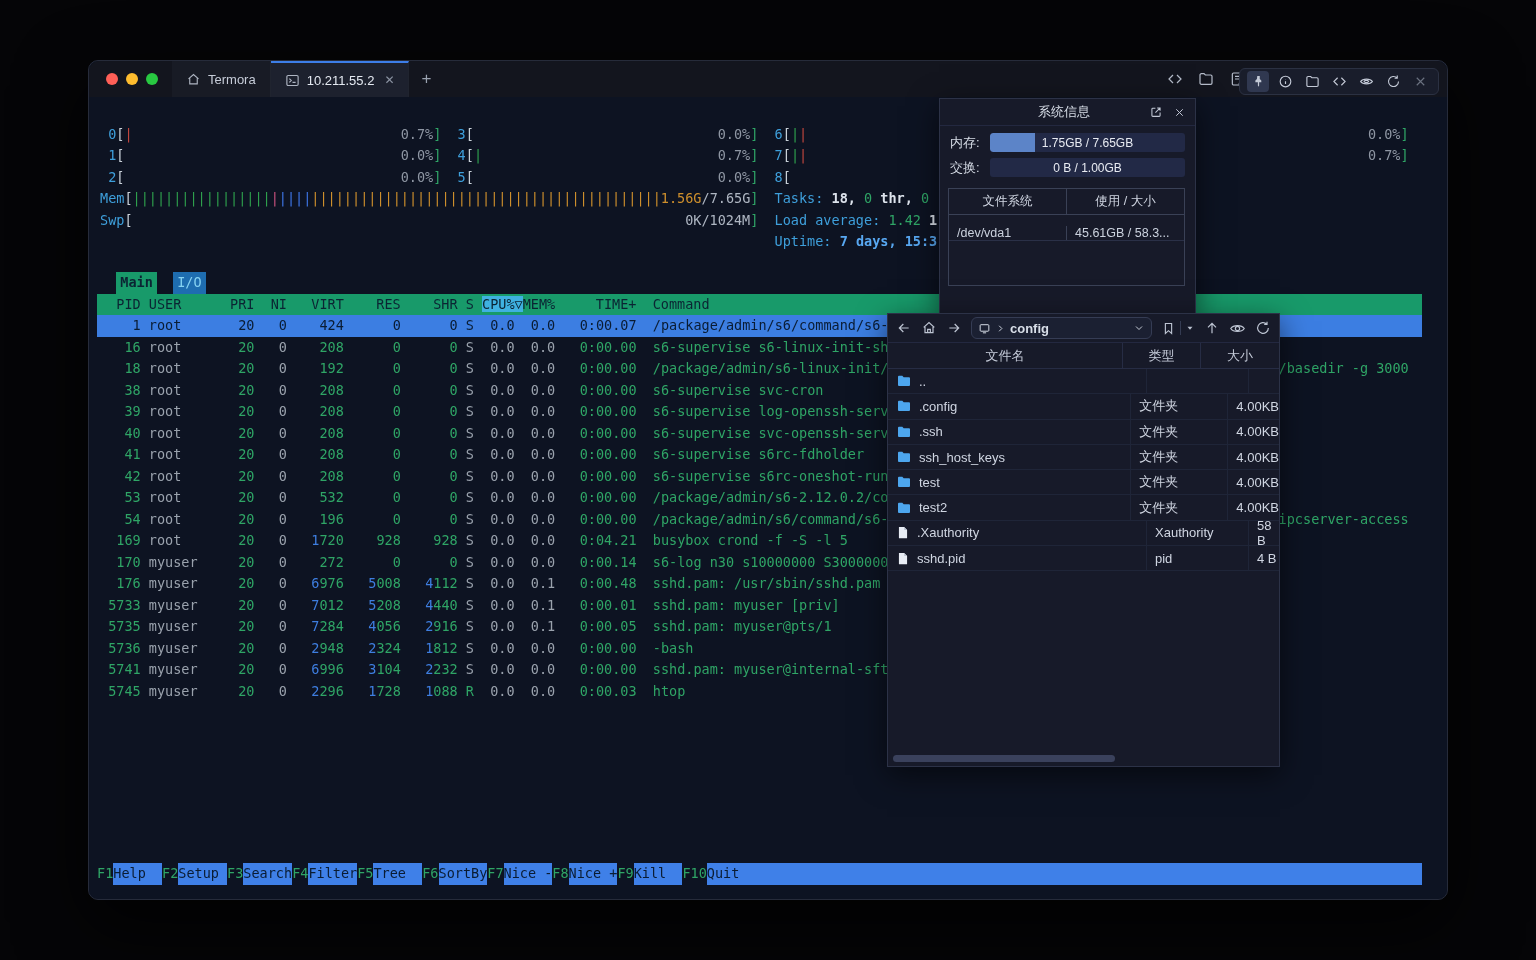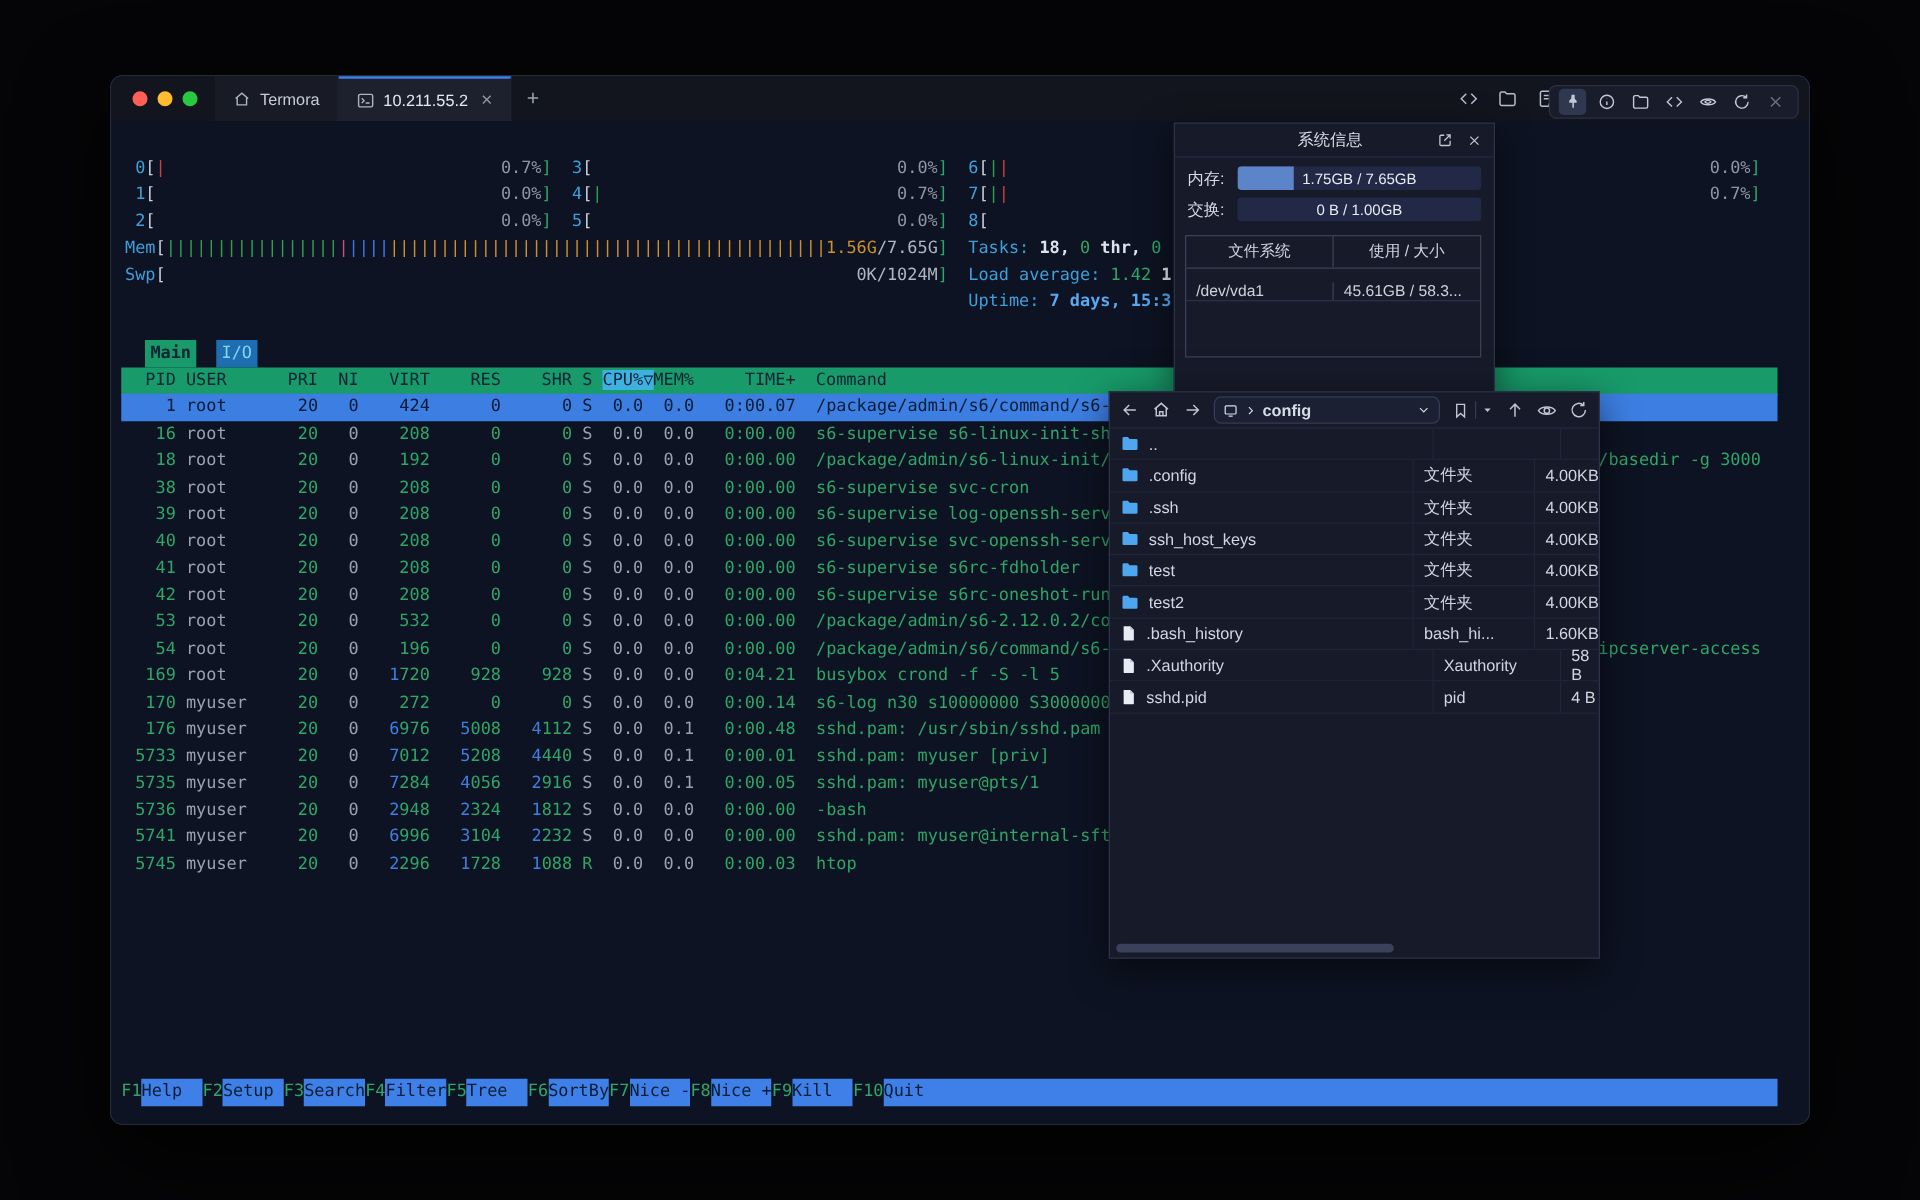--- a/index.html
+++ b/index.html
@@ -364,20 +364,25 @@
             <circle cx="12" cy="12" r="3"></circle>
           </svg>
         </span>
       <span class="pic" style="margin:0">
           <svg width="16" height="16" viewBox="0 0 24 24" fill="none" stroke="currentColor" stroke-width="1.8">
             <path d="M20 12a8 8 0 1 1-2.3-5.6M18 2.5v4.2h-4.2"></path>
           </svg>
         </span>
     </div>
     <div class="ftable">
+      <div class="fthead">
+        <div class="fth fcol-name">文件名</div>
+        <div class="fth fcol-type" style="justify-content:center">类型</div>
+        <div class="fth fcol-size" style="justify-content:center">大小</div>
+      </div>
       <div id="file-rows">
           <div class="frow">
             <div class="fname">
               <span>
                 <svg width="16" height="16" viewBox="0 0 24 24">
                   <path fill="#4DA6EE" d="M3 5.5A1.5 1.5 0 0 1 4.5 4h5l2 2.2h8A1.5 1.5 0 0 1 21 7.7V18a1.5 1.5 0 0 1-1.5 1.5h-15A1.5 1.5 0 0 1 3 18z"></path>
                 </svg>
               </span>
               <span>..</span>
             </div>
@@ -445,46 +450,33 @@
             <div class="fsize">4.00KB</div>
           </div>
           <div class="frow">
             <div class="fname">
               <span>
                 <svg width="14" height="15" viewBox="0 0 24 24">
                   <path fill="#E8ECF4" d="M5 2.5h9l5 5V21a1 1 0 0 1-1 1H5.9A.9.9 0 0 1 5 21.1z"></path>
                   <path fill="#BAC2D0" d="M14 2.5l5 5h-5z"></path>
                 </svg>
               </span>
-              <span>.bash_history</span>
-            </div>
-            <div class="ftype">bash_hi...</div>
-            <div class="fsize">1.60KB</div>
+              <span>.Xauthority</span>
+            </div>
+            <div class="ftype">Xauthority</div>
+            <div class="fsize">58 B</div>
           </div>
           <div class="frow">
             <div class="fname">
               <span>
                 <svg width="14" height="15" viewBox="0 0 24 24">
                   <path fill="#E8ECF4" d="M5 2.5h9l5 5V21a1 1 0 0 1-1 1H5.9A.9.9 0 0 1 5 21.1z"></path>
                   <path fill="#BAC2D0" d="M14 2.5l5 5h-5z"></path>
                 </svg>
               </span>
-              <span>.Xauthority</span>
-            </div>
-            <div class="ftype">Xauthority</div>
-            <div class="fsize">58 B</div>
-          </div>
-          <div class="frow">
-            <div class="fname">
-              <span>
-                <svg width="14" height="15" viewBox="0 0 24 24">
-                  <path fill="#E8ECF4" d="M5 2.5h9l5 5V21a1 1 0 0 1-1 1H5.9A.9.9 0 0 1 5 21.1z"></path>
-                  <path fill="#BAC2D0" d="M14 2.5l5 5h-5z"></path>
-                </svg>
-              </span>
               <span>sshd.pid</span>
             </div>
             <div class="ftype">pid</div>
             <div class="fsize">4 B</div>
           </div>
         </div>
     </div>
     <div class="hscroll"></div>
   </div>
 </div>

